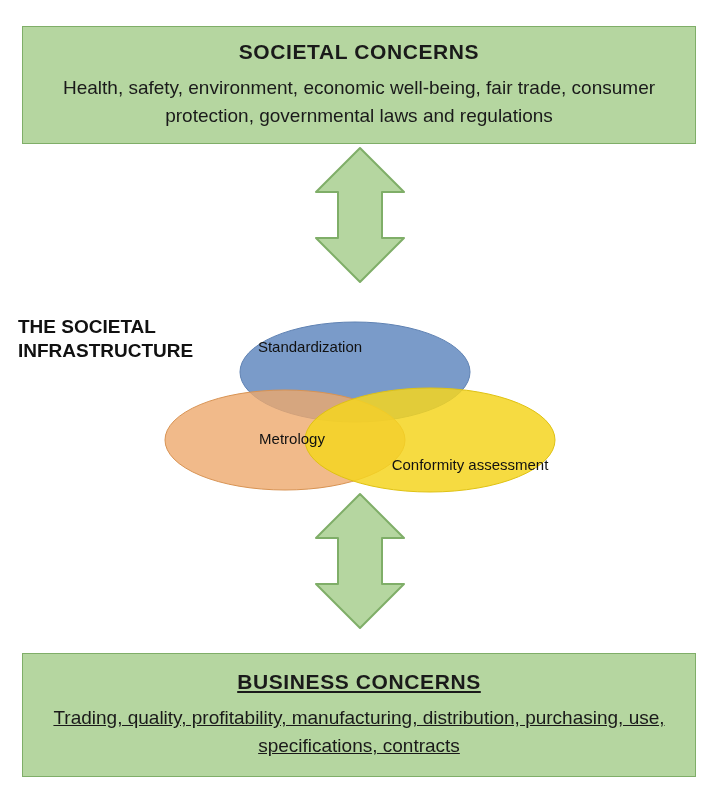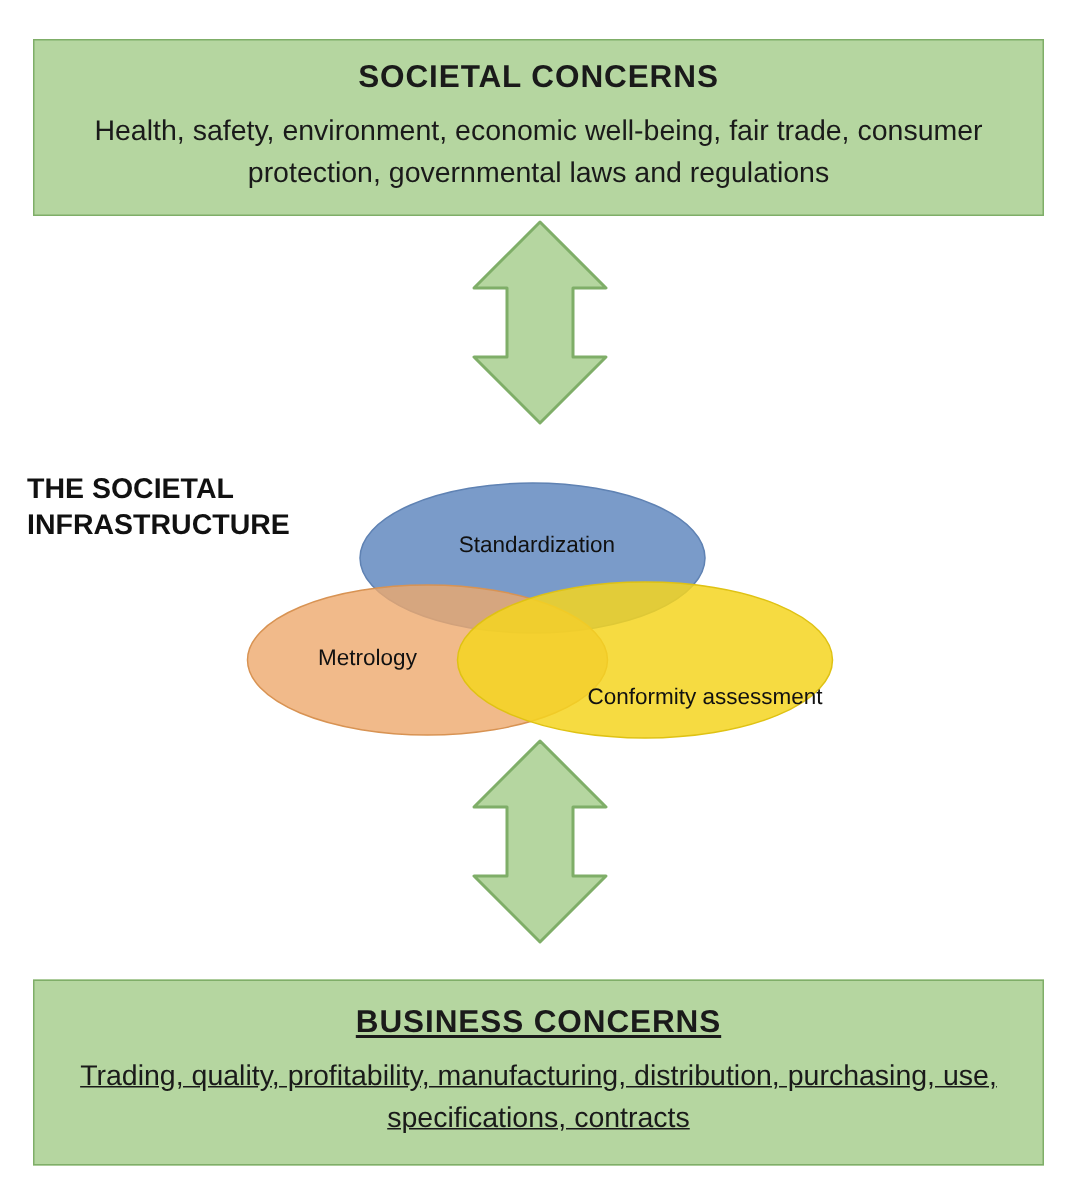--- a/index.html
+++ b/index.html
@@ -102,28 +102,28 @@
   .venn-label {
     position: absolute;
     text-align: center;
     font-size: 15px;
     color: #111111;
     line-height: 1.25;
     pointer-events: none;
   }
   #label-standardization {
     left: 210px;
-    top: 355px;
+    top: 338px;
     width: 200px;
-    text-align: right;
   }
   #label-metrology {
     left: 165px;
     top: 430px;
     width: 160px;
+    padding-left: 47px;
   }
   #label-conformity {
     left: 390px;
     top: 420px;
     width: 160px;
     margin-top: 36px;
   }
 </style>
 </head>
 <body>

